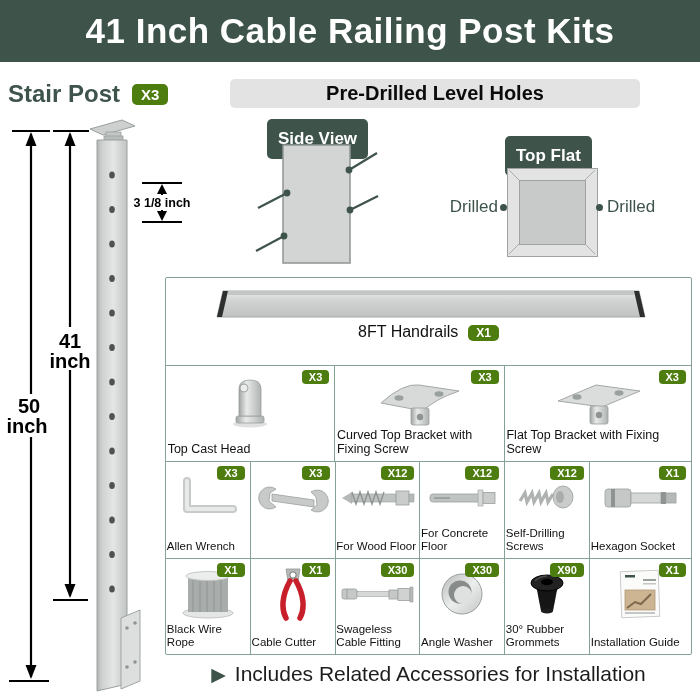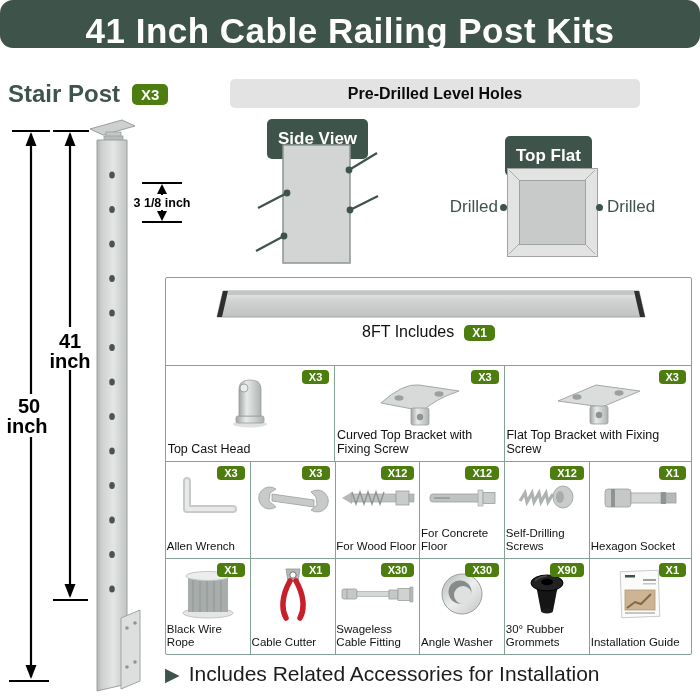--- a/index.html
+++ b/index.html
@@ -1,27 +1,27 @@
 <!DOCTYPE html>
 <html><head>
 <meta charset="utf-8">
 <style>
   html,body{margin:0;padding:0;}
   body{width:700px;height:700px;background:#ffffff;font-family:"Liberation Sans","DejaVu Sans",sans-serif;position:relative;overflow:hidden;}
   .abs{position:absolute;}
   
-  .banner{left:0;top:0;width:700px;height:48px;background:#3E544B;color:#fff;
-    font-size:35px;font-weight:bold;text-align:center;line-height:62px;letter-spacing:.5px;border-radius:13px;}
+  .banner{left:0;top:0;width:700px;height:62px;background:#3E544B;color:#fff;
+    font-size:35px;font-weight:bold;text-align:center;line-height:62px;letter-spacing:.5px;}
   
   .stair-label{left:8px;top:80px;color:#3E544B;font-size:24px;font-weight:bold;}
   .badge{display:inline-block;background:#4d7c0f;color:#fff;font-weight:bold;border-radius:5px;}
   .badge.big{font-size:15px;padding:2px 9px;margin-left:12px;vertical-align:2px;}
   
   .predrilled{left:230px;top:79px;width:410px;height:29px;background:#E3E3E3;border-radius:5px;
-    text-align:center;line-height:29px;font-size:16px;font-weight:bold;color:#0b0b0b;}
+    text-align:center;line-height:29px;font-size:20px;font-weight:bold;color:#0b0b0b;}
   .viewtag{background:#3E544B;color:#fff;font-weight:bold;font-size:17px;padding:10px 11px;border-radius:5px;}
   .drilled{color:#3E544B;font-size:17px;top:197px;}
   .drill-dot{width:7px;height:7px;border-radius:50%;background:#3E544B;top:204px;}
   
   .tv-outer{left:507px;top:168px;width:91px;height:89px;background:#E2E3E2;border:1.5px solid #9EA3A1;box-sizing:border-box;}
   .tv-inner{position:absolute;left:11px;top:11px;right:11px;bottom:11px;background:#C7CAC9;border:1px solid #9EA3A1;}
   
   .kit{left:165px;top:277px;width:527px;height:378px;border:1.5px solid #85A094;background:#fff;
     box-sizing:border-box;display:flex;flex-direction:column;border-radius:2px;}
   .krow{display:flex;position:relative;border-top:1.5px solid #85A094;}
@@ -32,21 +32,21 @@
   .cell:first-child{border-left:none;}
   .cell.w3{flex:1.11;}
   .cell.w6{flex:1.22;}
   .cell .badge{position:absolute;top:4px;right:5px;font-size:11px;padding:1px 7px;border-radius:4px;}
   .cell .lbl{position:absolute;bottom:5px;left:1%;width:98%;text-align:left;color:#111;line-height:1.12;}
   .r2 .lbl{font-size:12.5px;}
   .r6 .lbl{font-size:11.5px;}
   .hand-cap{text-align:center;margin-top:3px;font-size:16px;color:#111;}
   .hand-cap .badge{font-size:12px;padding:1px 8px;margin-left:10px;}
   
-  .note{left:165px;top:662px;width:527px;font-size:21px;color:#1c1c1c;}
+  .note{left:165px;top:662px;width:527px;text-align:center;font-size:21px;color:#1c1c1c;}
   .note .tri{color:#3E544B;font-size:19px;margin-right:9px;}
   svg{display:block;}
 </style>
 </head>
 <body>
 
 <div class="abs banner">41 Inch Cable Railing Post Kits</div>
 
 <div class="abs stair-label">
   <span>Stair Post</span><span class="badge big">X3</span>
@@ -173,21 +173,21 @@
             <stop offset="0.35" stop-color="#d2d4d3"></stop>
             <stop offset="1" stop-color="#bfc2c1"></stop>
       </linearGradient>
         </defs>
       <polygon points="14,3 430,3 436,29 8,29" fill="url(#railGrad)" stroke="#a7aba9" stroke-width="1"></polygon>
       <polygon points="14,3 19,3 13,29 8,29" fill="#2e2f2f"></polygon>
       <polygon points="425,3 430,3 436,29 431,29" fill="#2e2f2f"></polygon>
       <rect x="19" y="3" width="406" height="4" fill="#c3c6c5"></rect>
     </svg>
     <div class="hand-cap">
-      <span>8FT Includes</span><span class="badge">X1</span>
+      <span>8FT Handrails</span><span class="badge">X1</span>
     </div>
   </div>
 
   <div class="krow r r2">
     <div class="cell">
       <span class="badge">X3</span>
       <svg width="40" height="54" viewBox="0 0 40 54">
         <defs>
             <linearGradient id="cylGrad" x1="0" y1="0" x2="1" y2="0">
           <stop offset="0" stop-color="#9fa4a2"></stop>

